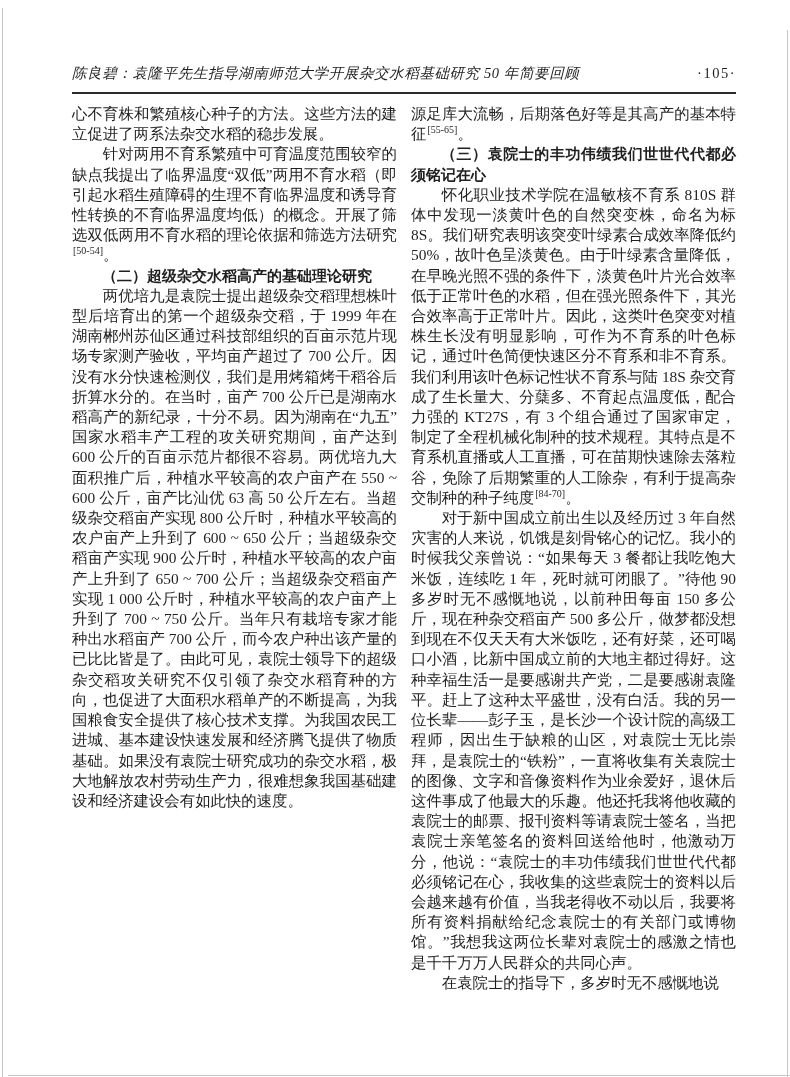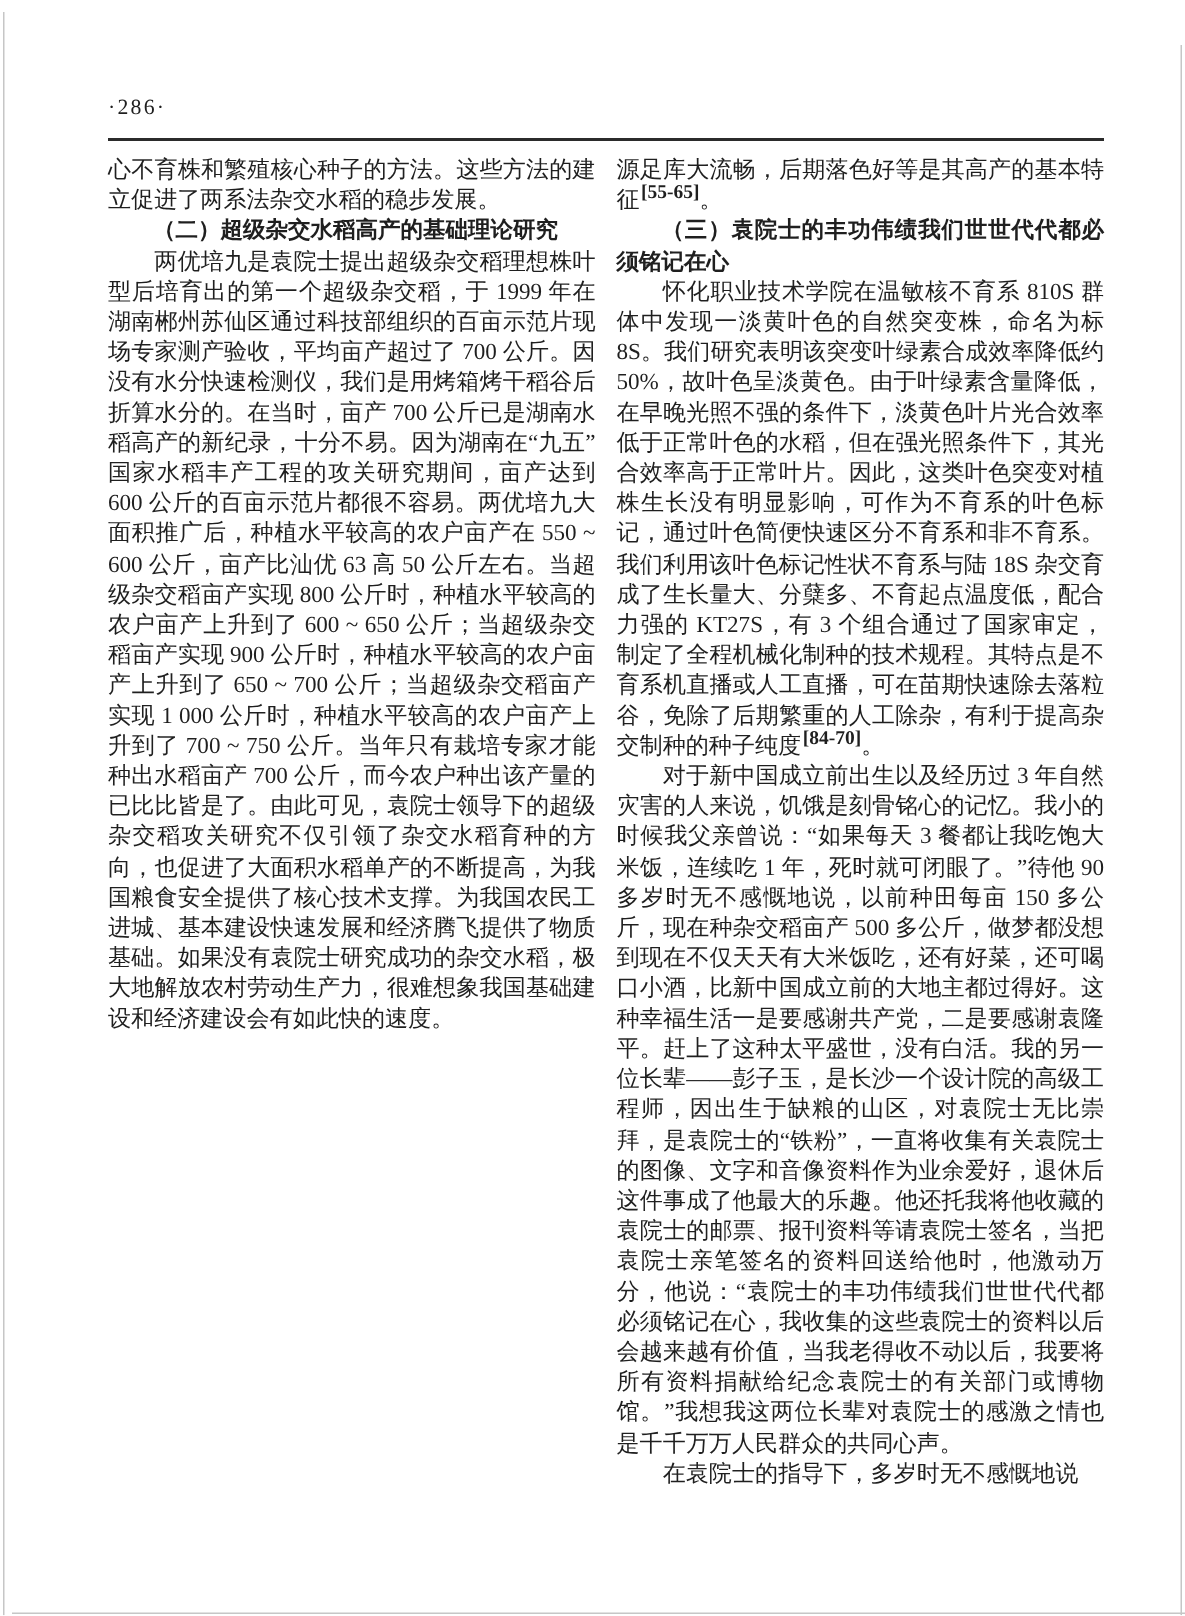--- a/index.html
+++ b/index.html
@@ -50,43 +50,44 @@
   p.para { margin:0; }
   p.indent { text-indent:2em; }
   p.cont { text-indent:0; }
   p.heading {
     font-weight:bold;
     text-indent:2em;
     font-family:"Liberation Sans","DejaVu Sans",sans-serif;
     font-size:15px;
   }
   sup.cite {
-    font-size:13px;
+    font-size:10px;
     line-height:0;
     vertical-align:super;
     margin-left:1px;
-    font-weight:bold;
   }
 </style>
 </head>
 <body>
 
 <div class="page" style="--text: #1f1f1f; --rule: #2b2b2b; --bg: #ffffff; --edge: #c6c6c6;">
   <div class="edge edge-left"></div>
   <div class="edge edge-right"></div>
   <div class="edge edge-bottom"></div>
 
   <div class="running-header">
-    <span class="pageno">·286·</span>
+    <span class="title">陈良碧：袁隆平先生指导湖南师范大学开展杂交水稻基础研究 50 年简要回顾</span>
+    <span class="pageno">·105·</span>
   </div>
   <div class="header-rule"></div>
 
   <div class="body-area">
     <div class="column">
         <p class="para cont">心不育株和繁殖核心种子的方法。这些方法的建立促进了两系法杂交水稻的稳步发展。</p>
+        <p class="para indent">针对两用不育系繁殖中可育温度范围较窄的缺点我提出了临界温度“双低”两用不育水稻（即引起水稻生殖障碍的生理不育临界温度和诱导育性转换的不育临界温度均低）的概念。开展了筛选双低两用不育水稻的理论依据和筛选方法研究<sup class="cite">[50-54]</sup>。</p>
         <p class="para heading">（二）超级杂交水稻高产的基础理论研究</p>
         <p class="para indent">两优培九是袁院士提出超级杂交稻理想株叶型后培育出的第一个超级杂交稻，于 1999 年在湖南郴州苏仙区通过科技部组织的百亩示范片现场专家测产验收，平均亩产超过了 700 公斤。因没有水分快速检测仪，我们是用烤箱烤干稻谷后折算水分的。在当时，亩产 700 公斤已是湖南水稻高产的新纪录，十分不易。因为湖南在“九五”国家水稻丰产工程的攻关研究期间，亩产达到 600 公斤的百亩示范片都很不容易。两优培九大面积推广后，种植水平较高的农户亩产在 550 ~ 600 公斤，亩产比汕优 63 高 50 公斤左右。当超级杂交稻亩产实现 800 公斤时，种植水平较高的农户亩产上升到了 600 ~ 650 公斤；当超级杂交稻亩产实现 900 公斤时，种植水平较高的农户亩产上升到了 650 ~ 700 公斤；当超级杂交稻亩产实现 1 000 公斤时，种植水平较高的农户亩产上升到了 700 ~ 750 公斤。当年只有栽培专家才能种出水稻亩产 700 公斤，而今农户种出该产量的已比比皆是了。由此可见，袁院士领导下的超级杂交稻攻关研究不仅引领了杂交水稻育种的方向，也促进了大面积水稻单产的不断提高，为我国粮食安全提供了核心技术支撑。为我国农民工进城、基本建设快速发展和经济腾飞提供了物质基础。如果没有袁院士研究成功的杂交水稻，极大地解放农村劳动生产力，很难想象我国基础建设和经济建设会有如此快的速度。</p>
       </div>
     <div class="column">
         <p class="para cont">源足库大流畅，后期落色好等是其高产的基本特征<sup class="cite">[55-65]</sup>。</p>
         <p class="para heading">（三）袁院士的丰功伟绩我们世世代代都必须铭记在心</p>
         <p class="para indent">怀化职业技术学院在温敏核不育系 810S 群体中发现一淡黄叶色的自然突变株，命名为标 8S。我们研究表明该突变叶绿素合成效率降低约 50%，故叶色呈淡黄色。由于叶绿素含量降低，在早晚光照不强的条件下，淡黄色叶片光合效率低于正常叶色的水稻，但在强光照条件下，其光合效率高于正常叶片。因此，这类叶色突变对植株生长没有明显影响，可作为不育系的叶色标记，通过叶色简便快速区分不育系和非不育系。我们利用该叶色标记性状不育系与陆 18S 杂交育成了生长量大、分蘖多、不育起点温度低，配合力强的 KT27S，有 3 个组合通过了国家审定，制定了全程机械化制种的技术规程。其特点是不育系机直播或人工直播，可在苗期快速除去落粒谷，免除了后期繁重的人工除杂，有利于提高杂交制种的种子纯度<sup class="cite">[84-70]</sup>。</p>
         <p class="para indent">对于新中国成立前出生以及经历过 3 年自然灾害的人来说，饥饿是刻骨铭心的记忆。我小的时候我父亲曾说：“如果每天 3 餐都让我吃饱大米饭，连续吃 1 年，死时就可闭眼了。”待他 90 多岁时无不感慨地说，以前种田每亩 150 多公斤，现在种杂交稻亩产 500 多公斤，做梦都没想到现在不仅天天有大米饭吃，还有好菜，还可喝口小酒，比新中国成立前的大地主都过得好。这种幸福生活一是要感谢共产党，二是要感谢袁隆平。赶上了这种太平盛世，没有白活。我的另一位长辈——彭子玉，是长沙一个设计院的高级工程师，因出生于缺粮的山区，对袁院士无比崇拜，是袁院士的“铁粉”，一直将收集有关袁院士的图像、文字和音像资料作为业余爱好，退休后这件事成了他最大的乐趣。他还托我将他收藏的袁院士的邮票、报刊资料等请袁院士签名，当把袁院士亲笔签名的资料回送给他时，他激动万分，他说：“袁院士的丰功伟绩我们世世代代都必须铭记在心，我收集的这些袁院士的资料以后会越来越有价值，当我老得收不动以后，我要将所有资料捐献给纪念袁院士的有关部门或博物馆。”我想我这两位长辈对袁院士的感激之情也是千千万万人民群众的共同心声。</p>
         <p class="para indent">在袁院士的指导下，多岁时无不感慨地说</p>
       </div>

